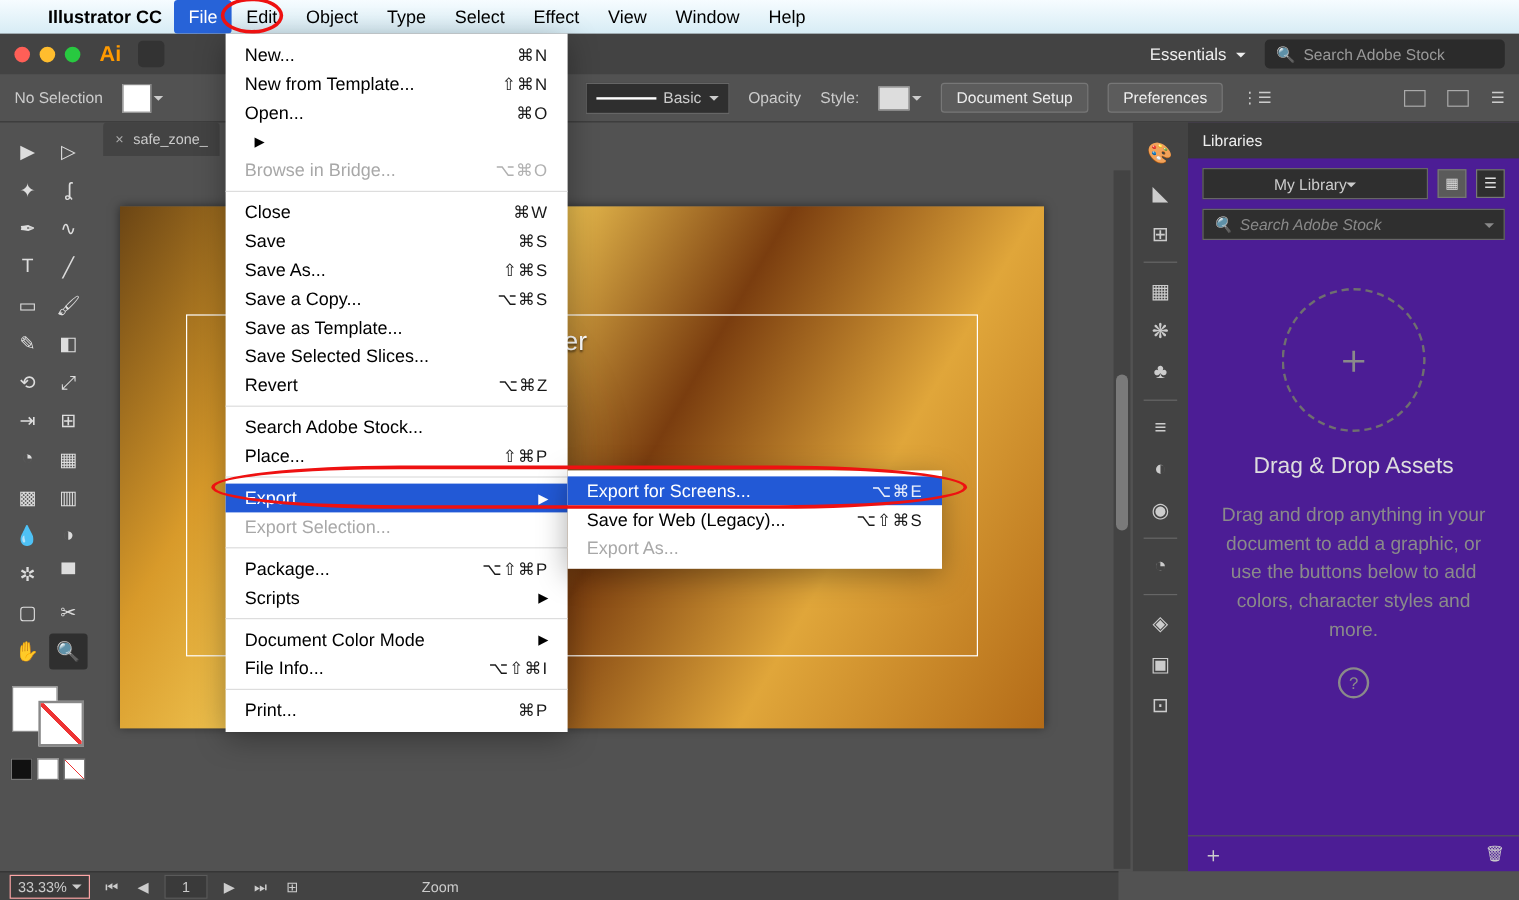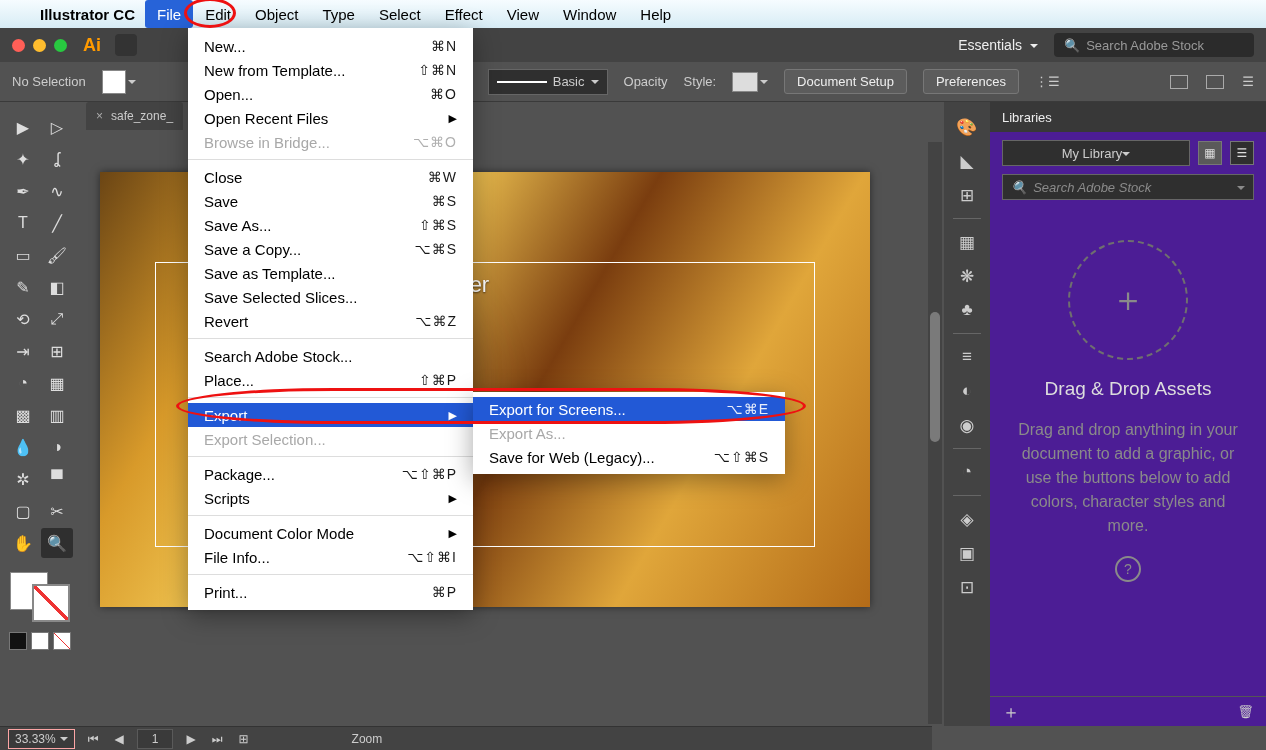--- a/index.html
+++ b/index.html
@@ -310,21 +310,20 @@
     </div>
     <div class="dd-item">
       <span class="lab">New from Template...</span>
       <span class="sc">⇧⌘N</span>
     </div>
     <div class="dd-item">
       <span class="lab">Open...</span>
       <span class="sc">⌘O</span>
     </div>
     <div class="dd-item">
-      <span class="lab">Open Recent Files</span>
       <span class="arr">▶</span>
     </div>
     <div class="dd-item dis">
       <span class="lab">Browse in Bridge...</span>
       <span class="sc">⌥⌘O</span>
     </div>
     <div class="dd-sep"></div>
     <div class="dd-item">
       <span class="lab">Close</span>
       <span class="sc">⌘W</span>
@@ -390,26 +389,26 @@
       <span class="lab">Print...</span>
       <span class="sc">⌘P</span>
     </div>
   </div>
 
 <div class="submenu" id="export-submenu">
     <div class="dd-item sel">
       <span class="lab">Export for Screens...</span>
       <span class="sc">⌥⌘E</span>
     </div>
+    <div class="dd-item">
+      <span class="lab">Save for Web (Legacy)...</span>
+      <span class="sc">⌥⇧⌘S</span>
+    </div>
     <div class="dd-item dis">
       <span class="lab">Export As...</span>
-    </div>
-    <div class="dd-item">
-      <span class="lab">Save for Web (Legacy)...</span>
-      <span class="sc">⌥⇧⌘S</span>
     </div>
   </div>
 
 <div class="ellipse-annot" style="left:176px;top:388px;width:630px;height:36px;"></div>
 
 <div class="statusbar">
   <div class="zoom">
     <span>33.33%</span>
       <span class="chev"></span>
   </div>

